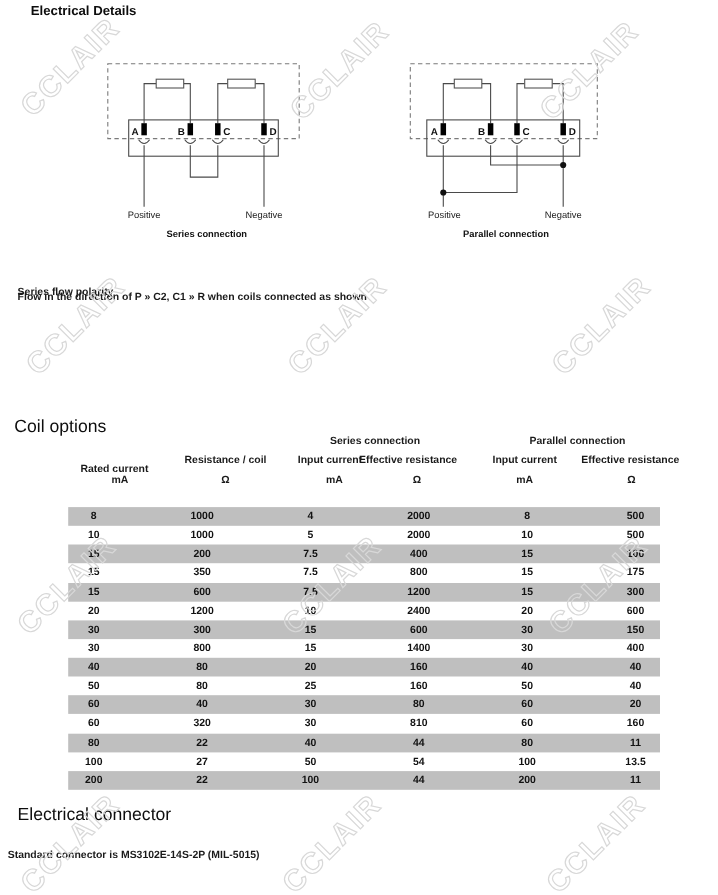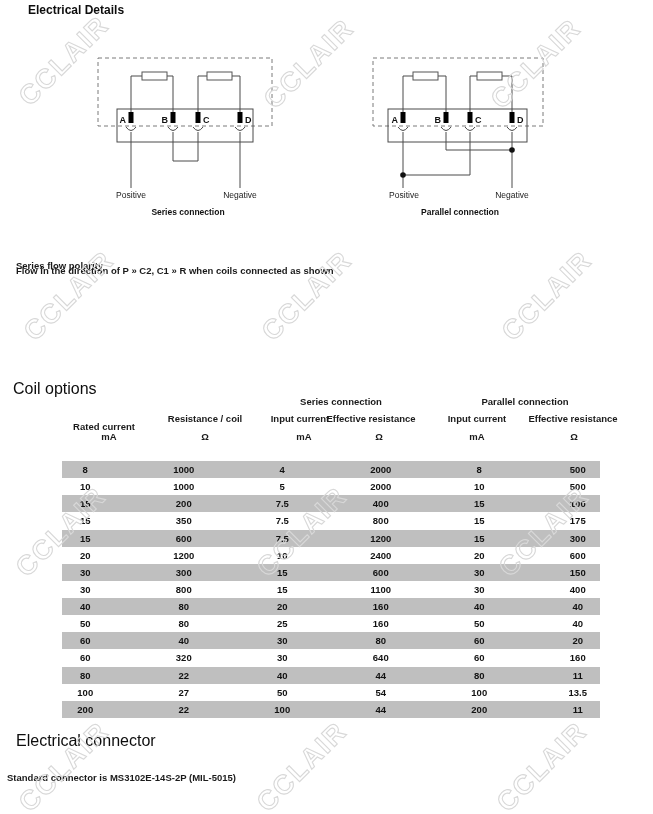--- a/index.html
+++ b/index.html
@@ -213,21 +213,21 @@
           <span>600</span>
           <span>30</span>
           <span>150</span>
         </div>
       </div>
       <div class="trow">
         <div class="row-inner">
           <span>30</span>
           <span>800</span>
           <span>15</span>
-          <span>1100</span>
+          <span>1400</span>
           <span>30</span>
           <span>400</span>
         </div>
       </div>
       <div class="trow" style="background: rgb(191, 191, 191);">
         <div class="row-inner">
           <span>40</span>
           <span>80</span>
           <span>20</span>
           <span>160</span>
@@ -253,21 +253,21 @@
           <span>80</span>
           <span>60</span>
           <span>20</span>
         </div>
       </div>
       <div class="trow">
         <div class="row-inner">
           <span>60</span>
           <span>320</span>
           <span>30</span>
-          <span>640</span>
+          <span>810</span>
           <span>60</span>
           <span>160</span>
         </div>
       </div>
       <div class="trow" style="background: rgb(191, 191, 191);">
         <div class="row-inner">
           <span>80</span>
           <span>22</span>
           <span>40</span>
           <span>44</span>

